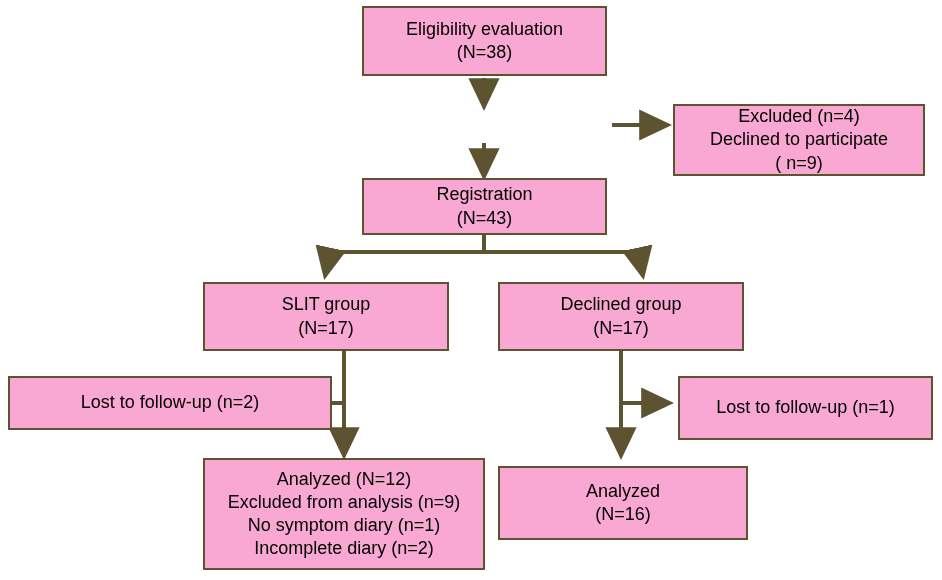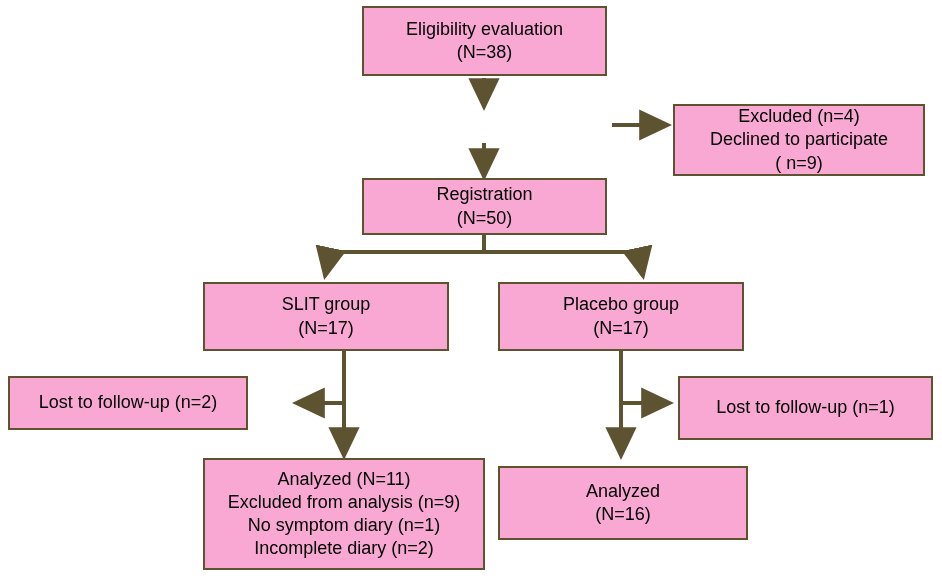--- a/index.html
+++ b/index.html
@@ -83,43 +83,43 @@
 
 
   <div class="node" style="left:673px; top:104px; width:252px; height:72px;">
     <span class="ln">Excluded (n=4)</span>
     <span class="ln">Declined to participate</span>
     <span class="ln">( n=9)</span>
   </div>
 
   <div class="node" style="left:362px; top:178px; width:245px; height:57px;">
     <span class="ln">Registration</span>
-    <span class="ln">(N=50)</span>
+    <span class="ln">(N=43)</span>
   </div>
 
   <div class="node" style="left:203px; top:282px; width:246px; height:69px;">
     <span class="ln">SLIT group</span>
     <span class="ln">(N=17)</span>
   </div>
 
   <div class="node" style="left:498px; top:282px; width:246px; height:69px;">
-    <span class="ln">Placebo group</span>
+    <span class="ln">Declined group</span>
     <span class="ln">(N=17)</span>
   </div>
 
-  <div class="node" style="left:8px; top:376px; width:240px; height:54px;">
+  <div class="node" style="left:8px; top:376px; width:324px; height:54px;">
     <span class="ln">Lost to follow-up (n=2)</span>
   </div>
 
   <div class="node" style="left:678px; top:376px; width:255px; height:64px;">
     <span class="ln">Lost to follow-up (n=1)</span>
   </div>
 
   <div class="node" style="left:203px; top:458px; width:282px; height:112px;">
-    <span class="ln">Analyzed (N=11)</span>
+    <span class="ln">Analyzed (N=12)</span>
     <span class="ln">Excluded from analysis (n=9)</span>
     <span class="ln">No symptom diary (n=1)</span>
     <span class="ln">Incomplete diary (n=2)</span>
   </div>
 
   <div class="node" style="left:498px; top:466px; width:250px; height:74px;">
     <span class="ln">Analyzed</span>
     <span class="ln">(N=16)</span>
   </div>
 

